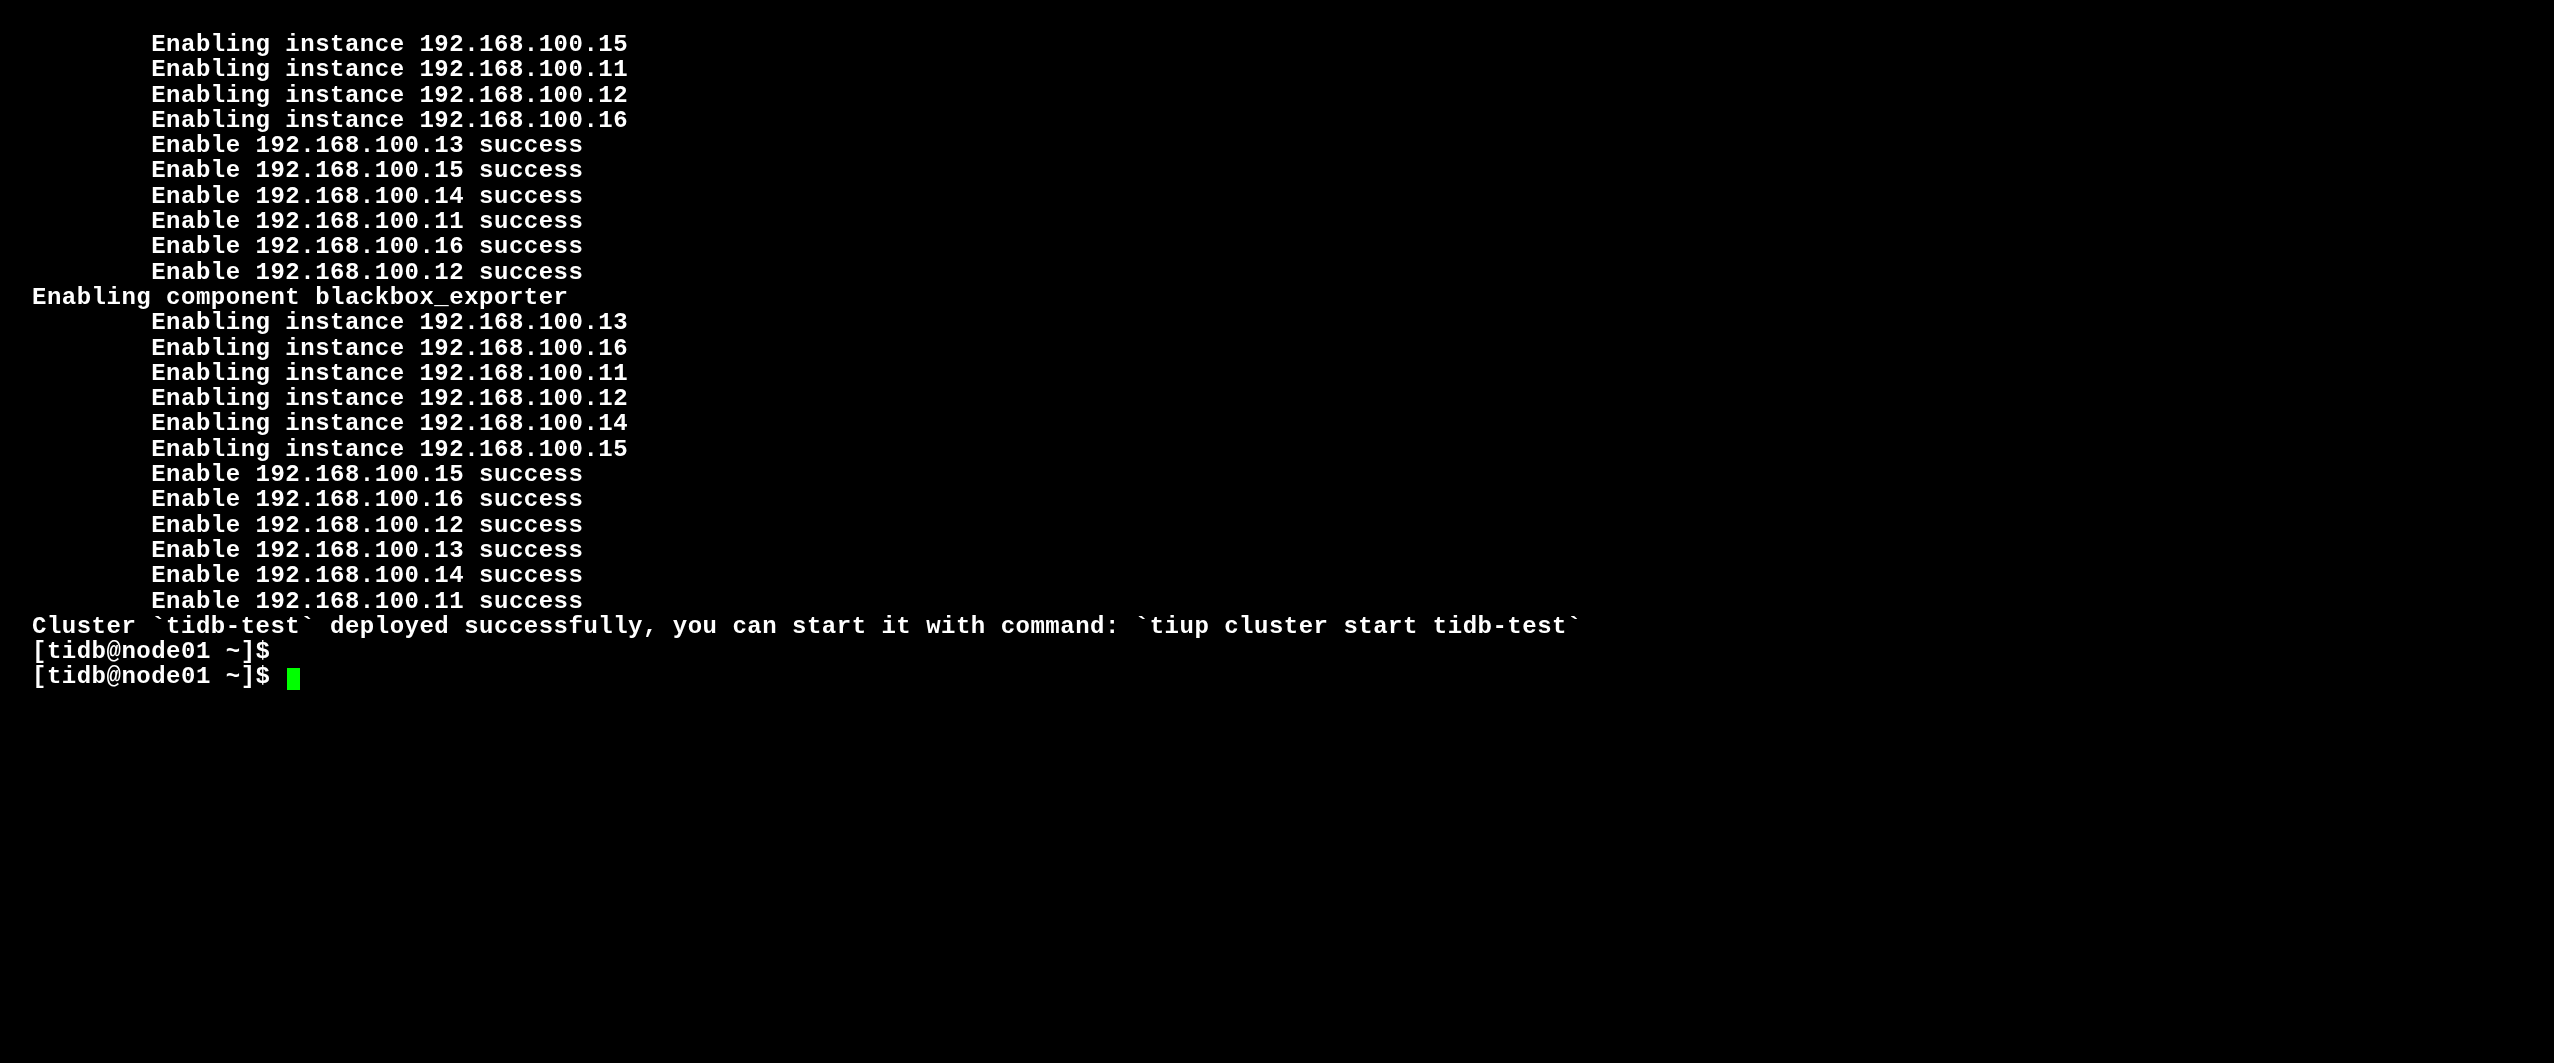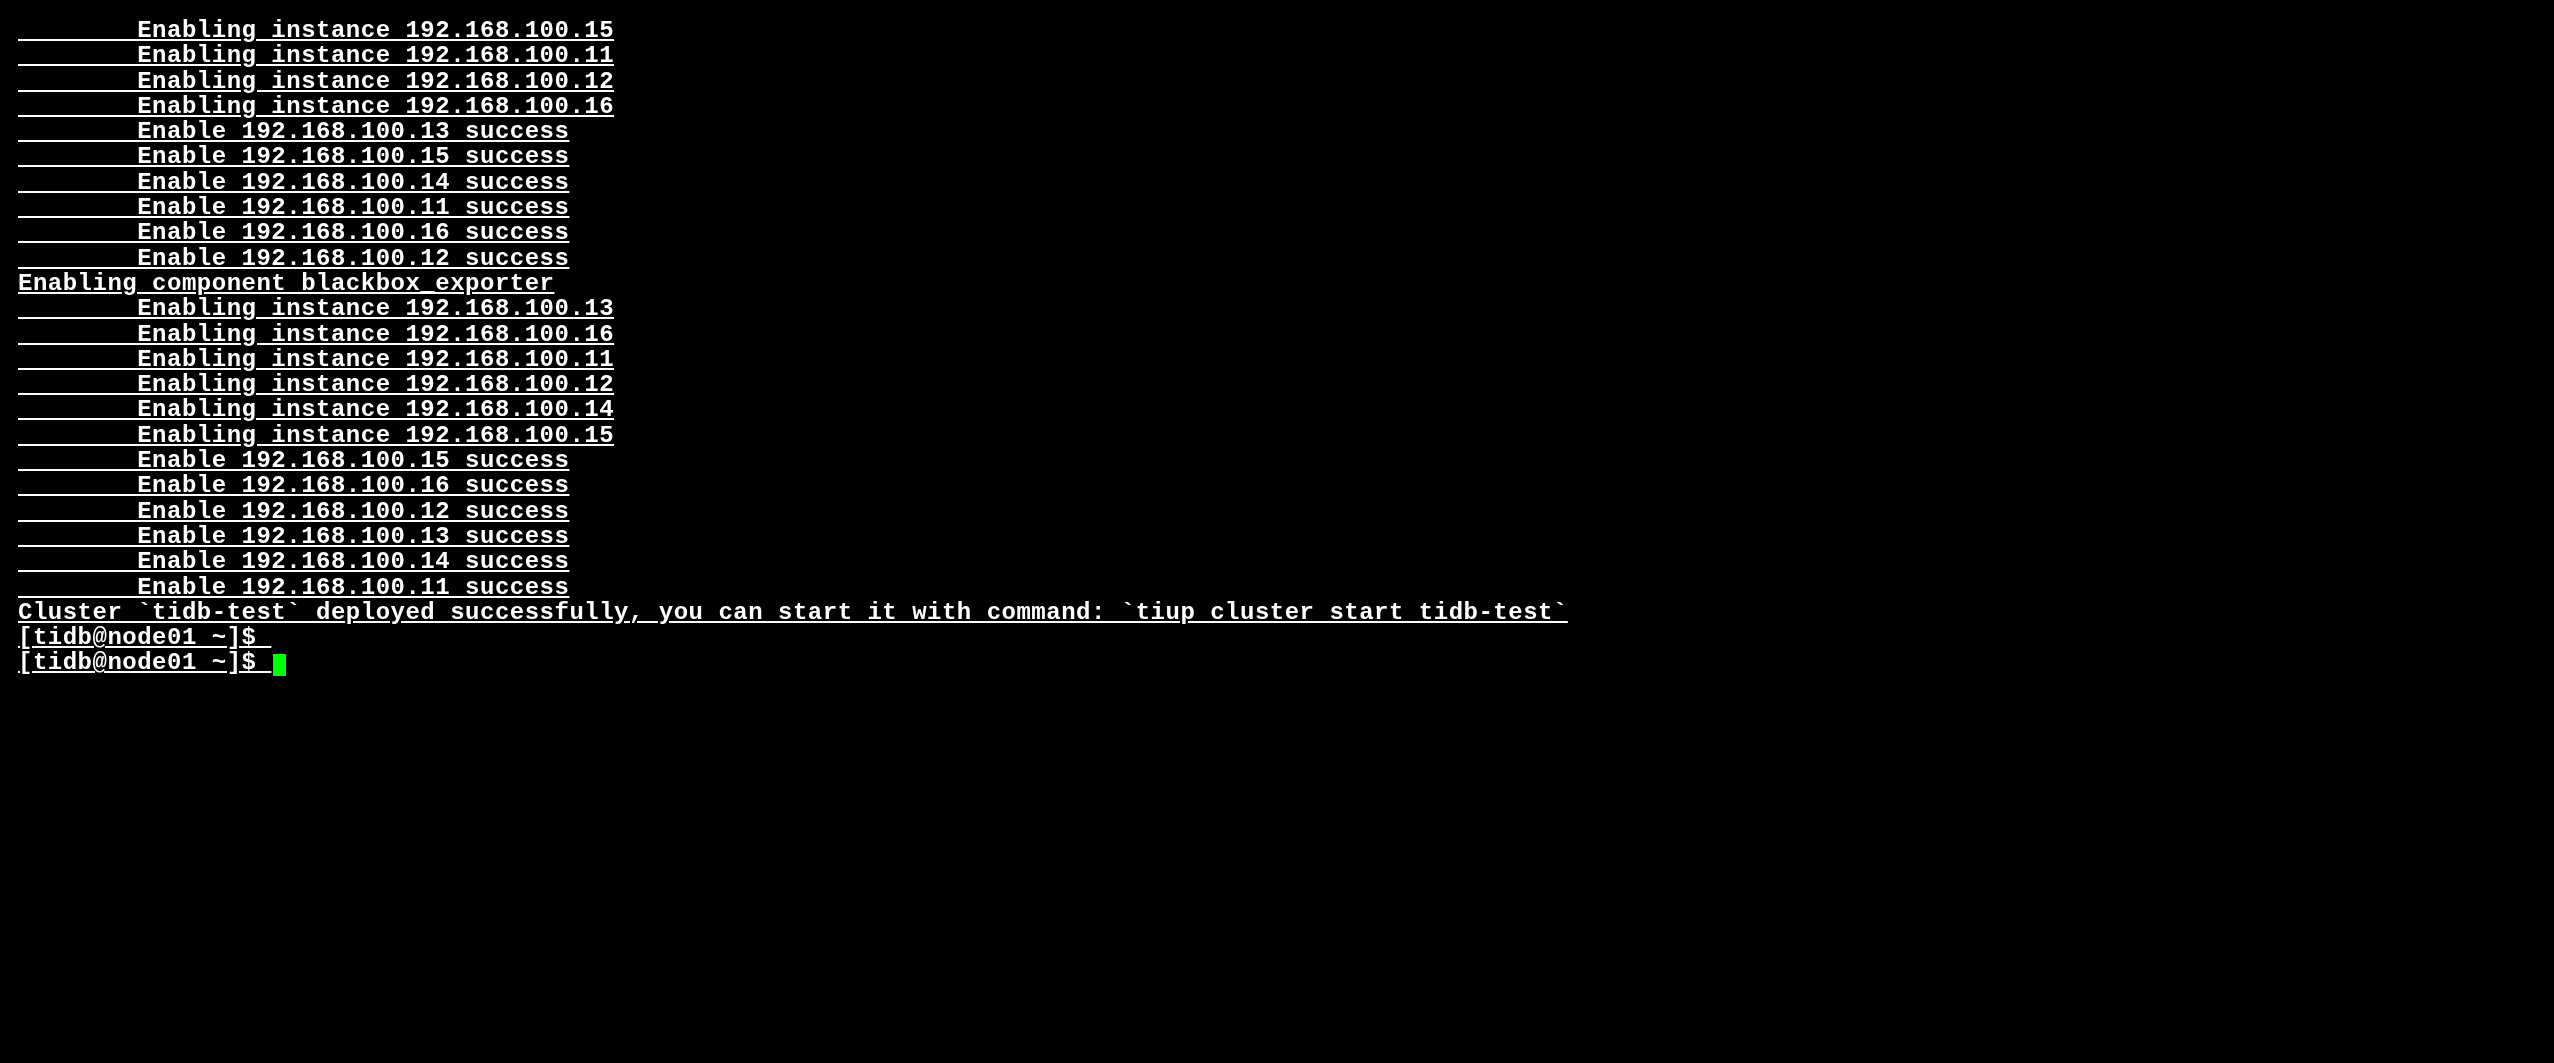--- a/index.html
+++ b/index.html
@@ -12,22 +12,21 @@
     line-height: 1.05;
     letter-spacing: 0.5px;
     overflow: hidden;
     width: 2554px;
     height: 1063px;
     font-weight: bold;
   }
   .terminal {
     white-space: pre;
     padding: 16px;
-    margin: 2px;
-    text-decoration: underline;
+    margin: 16px;
   }
   .line {
     display: block;
     height: 25.3px;
   }
   .cursor {
     display: inline-block;
     width: 13px;
     height: 22px;
     background: #00ff00;

